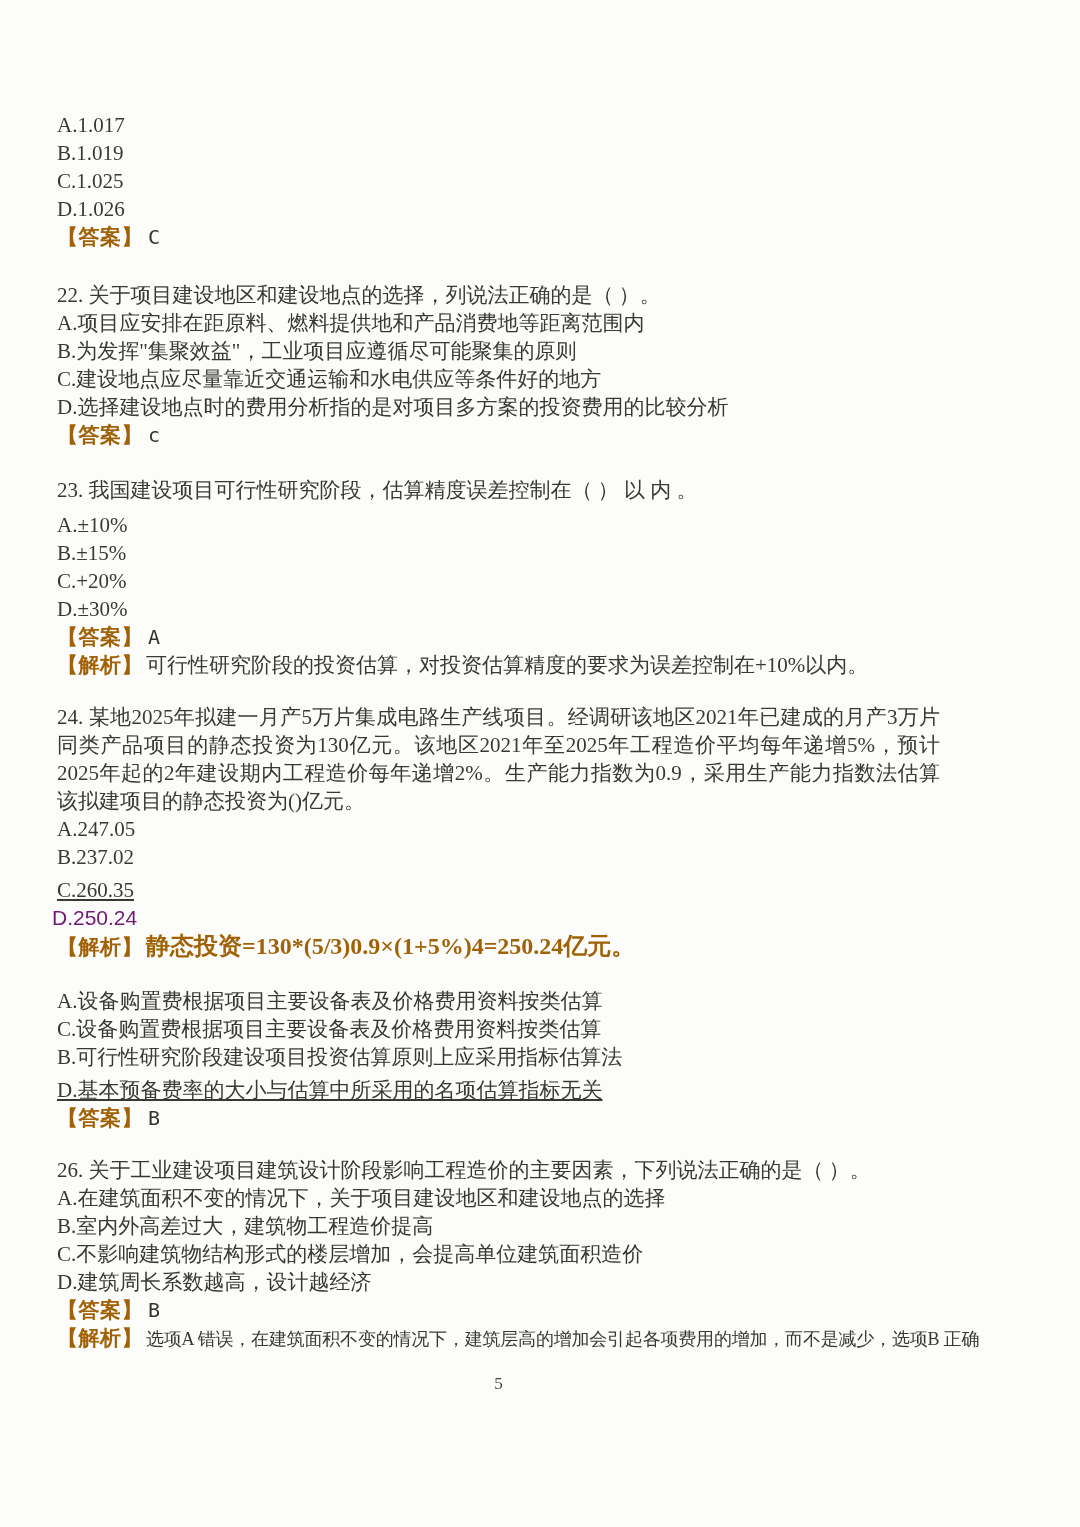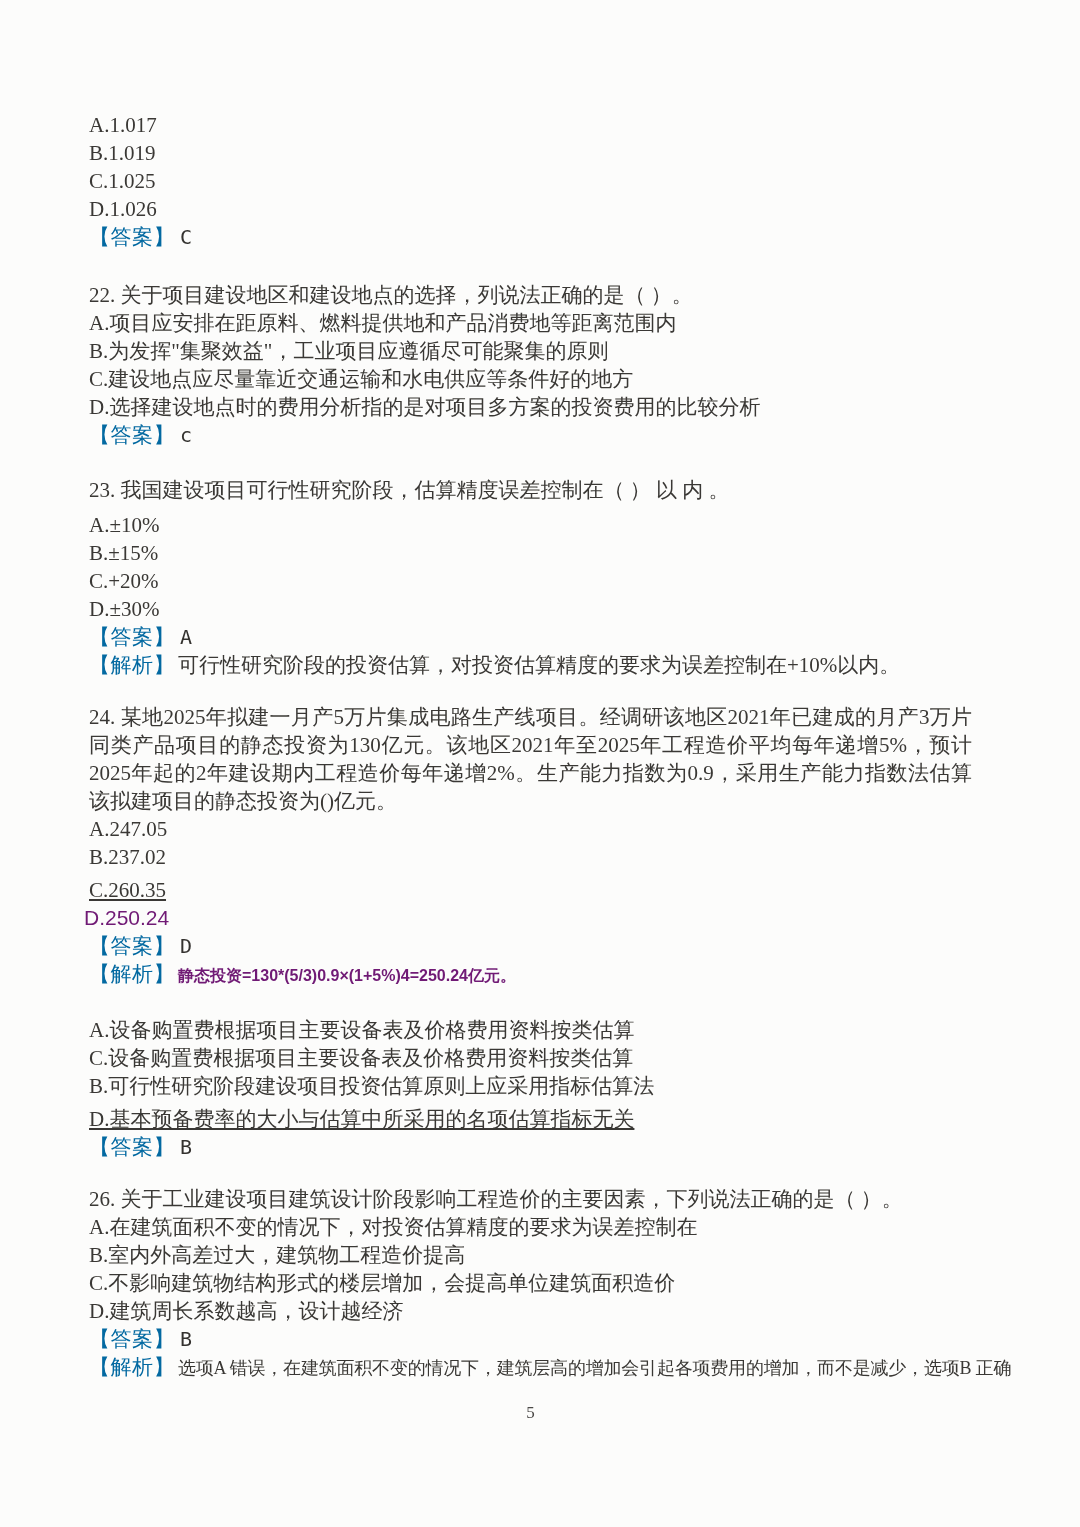--- a/index.html
+++ b/index.html
@@ -9,52 +9,51 @@
     background: #fcfcfb;
     color: #3a3835;
     font-family: "Liberation Serif", "DejaVu Serif", serif;
     overflow: hidden;
   }
   .page {
     box-sizing: border-box;
     width: 980px;
     height: 1527px;
     padding: 111px 40px 0 57px;
-    margin-left: 32px;
   }
   .line {
     margin: 0;
     font-size: 21px;
     line-height: 28px;
   }
   .stem { text-align: justify; text-align-last: left; }
   .q22 { margin-top: 30px; }
   .q23 { margin-top: 27px; }
   .q24 { margin-top: 24px; }
   .q25 { margin-top: 26px; }
   .q26 { margin-top: 24px; }
   .gap6 { margin-top: 7px; }
   .gap5 { margin-top: 5px; text-decoration: underline; }
   .ans-label {
-    font-weight: 400;
-    color: #0369a1;
+    font-weight: 700;
+    color: #a16207;
     letter-spacing: 0.5px;
   }
   .ans-letter {
     font-family: "DejaVu Sans Mono", "Liberation Mono", monospace;
     font-size: 20px;
     padding-left: 5px;
     color: #34322f;
   }
   .analysis-text { padding-left: 3px; }
   .sans-bold {
-    font-family: Liberation Sans, sans-serif;
+    font-family: Liberation Serif, serif;
     font-weight: 700;
-    font-size: 16px;
-    color: #701a75;
+    font-size: 24px;
+    color: #a16207;
   }
   .sans-opt {
     font-family: Liberation Sans, sans-serif;
     margin-left: -5px;
     color: #701a75;
   }
   .oneline {
     white-space: nowrap;
     overflow: hidden;
     margin-right: -40px;
@@ -102,35 +101,34 @@
     <p class="line answer"><span class="ans-label">【答案】</span><span class="ans-letter">A</span></p>
     <p class="line analysis"><span class="ans-label">【解析】</span><span class="analysis-text">可行性研究阶段的投资估算，对投资估算精度的要求为误差控制在+10%以内。</span></p>
   </section>
 
   <section class="q q24">
     <p class="line stem">24. 某地2025年拟建一月产5万片集成电路生产线项目。经调研该地区2021年已建成的月产3万片同类产品项目的静态投资为130亿元。该地区2021年至2025年工程造价平均每年递增5%，预计2025年起的2年建设期内工程造价每年递增2%。生产能力指数为0.9，采用生产能力指数法估算该拟建项目的静态投资为()亿元。</p>
     <p class="line option">A.247.05</p>
     <p class="line option">B.237.02</p>
     <p class="line option gap5">C.260.35</p>
     <p class="line option sans-opt">D.250.24</p>
-    <p class="line answer"><span class="ans-label">【答案】</span><span class="ans-letter">D</span></p>
     <p class="line analysis"><span class="ans-label">【解析】</span><span class="analysis-text sans-bold">静态投资=130*(5/3)0.9×(1+5%)4=250.24亿元。</span></p>
   </section>
 
   <section class="q q25">
     <p class="line option">A.设备购置费根据项目主要设备表及价格费用资料按类估算</p>
     <p class="line option">C.设备购置费根据项目主要设备表及价格费用资料按类估算</p>
     <p class="line option">B.可行性研究阶段建设项目投资估算原则上应采用指标估算法</p>
     <p class="line option gap5">D.基本预备费率的大小与估算中所采用的名项估算指标无关</p>
     <p class="line answer"><span class="ans-label">【答案】</span><span class="ans-letter">B</span></p>
   </section>
 
   <section class="q q26">
     <p class="line stem">26. 关于工业建设项目建筑设计阶段影响工程造价的主要因素，下列说法正确的是（  ）。</p>
-    <p class="line option">A.在建筑面积不变的情况下，对投资估算精度的要求为误差控制在</p>
+    <p class="line option">A.在建筑面积不变的情况下，关于项目建设地区和建设地点的选择</p>
     <p class="line option">B.室内外高差过大，建筑物工程造价提高</p>
     <p class="line option">C.不影响建筑物结构形式的楼层增加，会提高单位建筑面积造价</p>
     <p class="line option">D.建筑周长系数越高，设计越经济</p>
     <p class="line answer"><span class="ans-label">【答案】</span><span class="ans-letter">B</span></p>
     <p class="line analysis oneline"><span class="ans-label">【解析】</span><span class="analysis-text">选项A 错误，在建筑面积不变的情况下，建筑层高的增加会引起各项费用的增加，而不是减少，选项B 正确，室内外高差过</span></p>
   </section>
 
   <p class="footer">5</p>
 
 </div>

